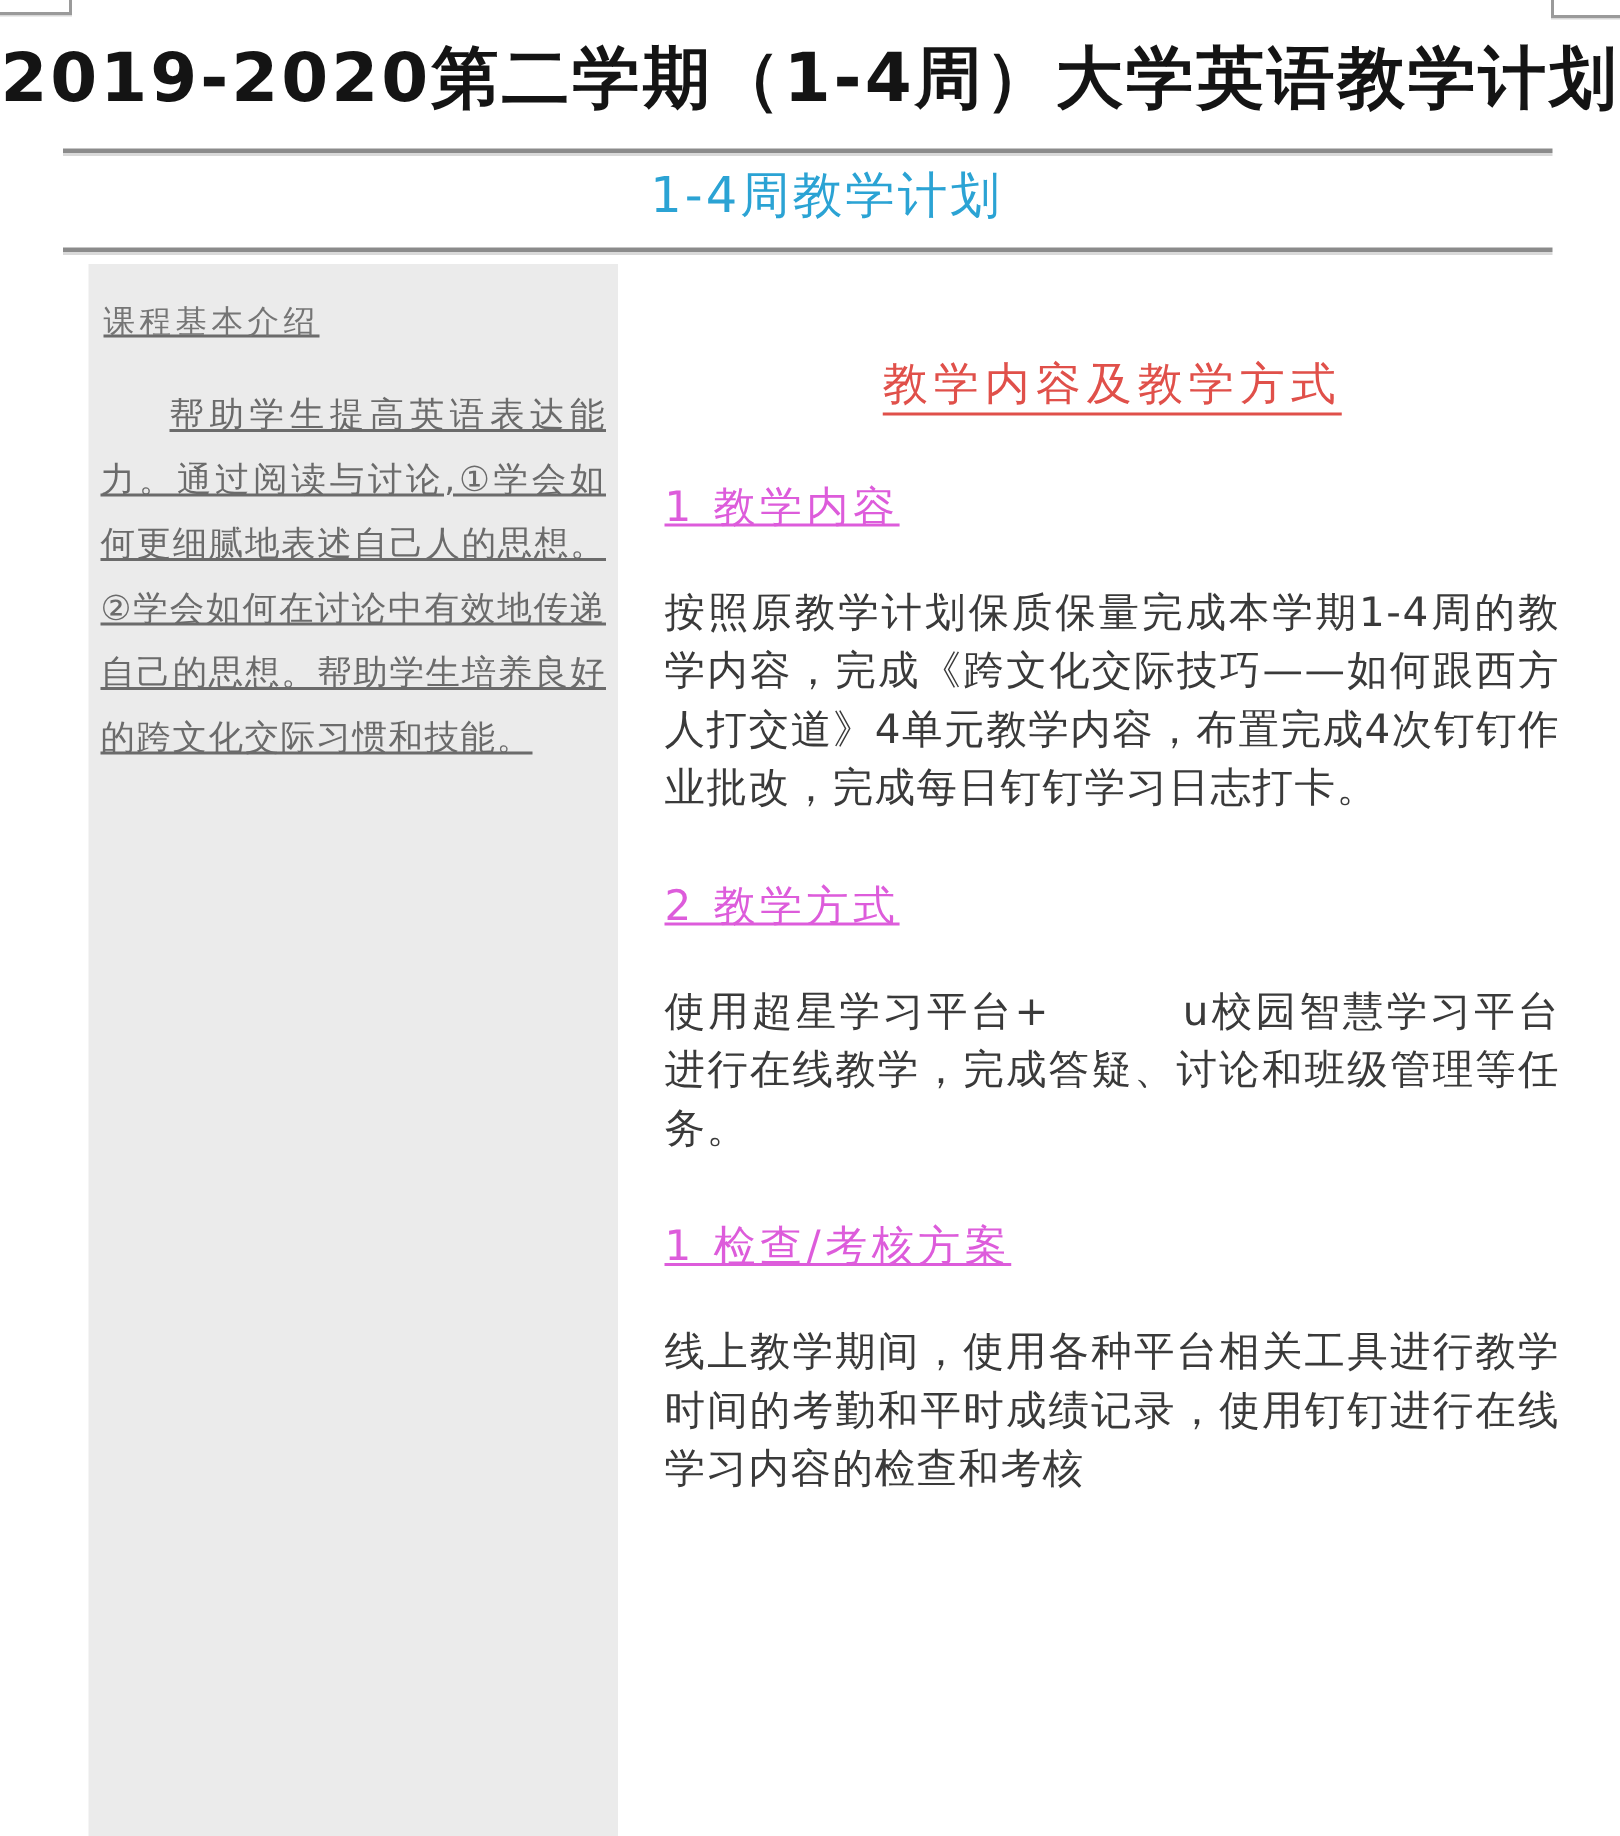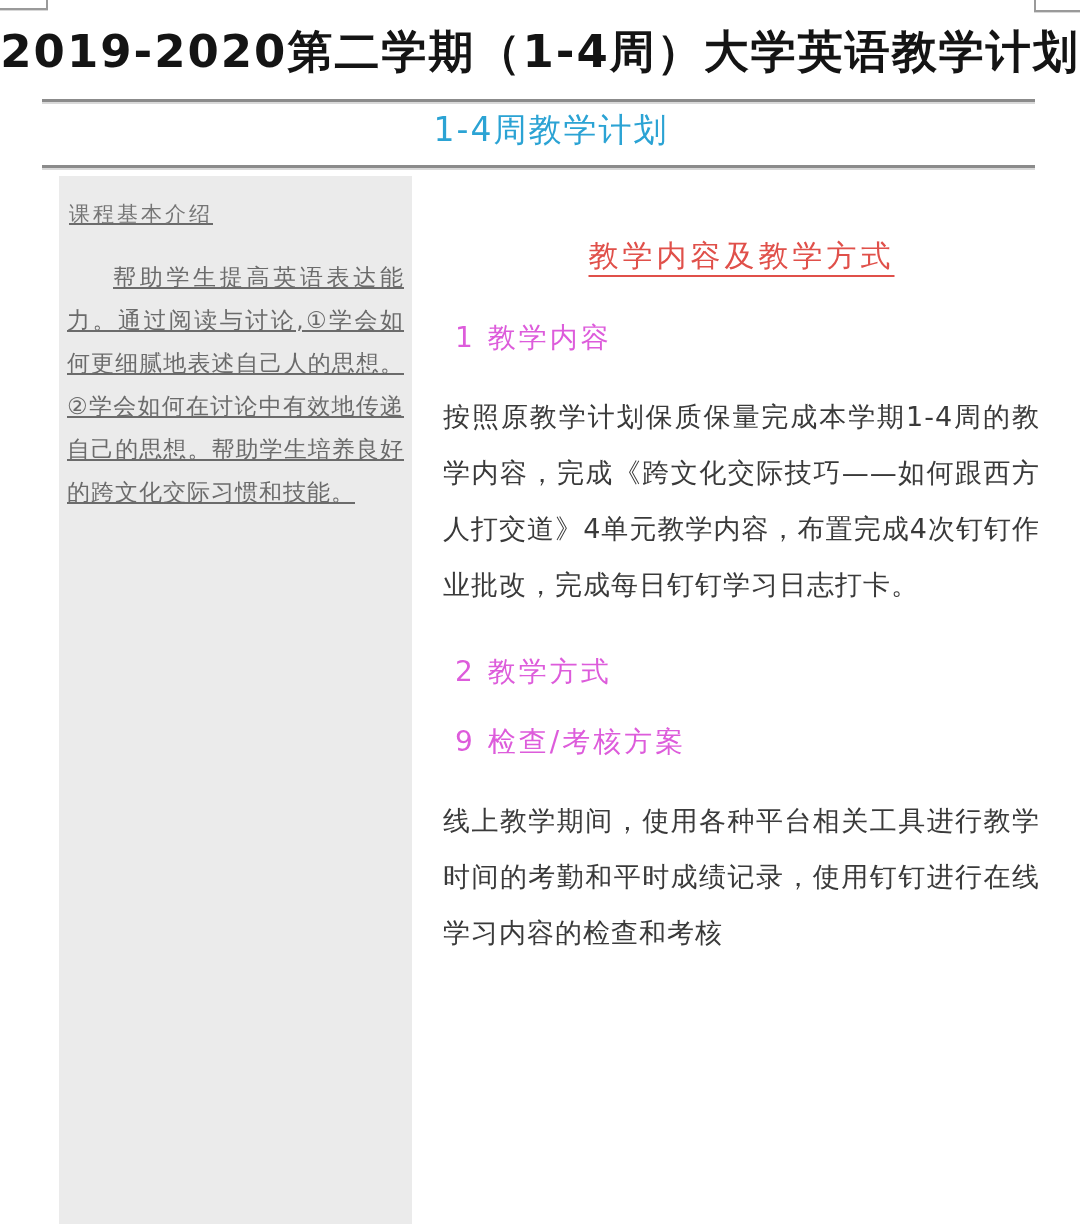--- a/index.html
+++ b/index.html
@@ -107,26 +107,27 @@
     text-decoration: underline;
     text-decoration-thickness: 2px;
     text-underline-offset: 9px;
     margin: 0 0 42px 0;
     white-space: nowrap;
   }
   .section-title {
     font-size: 28px;
     letter-spacing: 3px;
     color: #dd5cdb;
-    margin: 0 0 32px 12px;
+    margin: 0 0 32px 0;
     white-space: nowrap;
+    text-decoration: underline;
   }
   .section-body {
     font-size: 27px;
-    line-height: 56px;
+    line-height: 39px;
     letter-spacing: 1px;
     color: #3a3a3a;
     margin: 0 0 40px 0;
     text-align: justify;
     white-space: pre-wrap;
   }
 </style>
 </head>
 <body>
 
@@ -152,22 +153,23 @@
   <div class="main-col">
     <div class="main-heading">教学内容及教学方式</div>
 
     <div class="section">
       <div class="section-title">1  教学内容</div>
       <p class="section-body">按照原教学计划保质保量完成本学期1-4周的教学内容，完成《跨文化交际技巧——如何跟西方人打交道》4单元教学内容，布置完成4次钉钉作业批改，完成每日钉钉学习日志打卡。</p>
     </div>
 
     <div class="section">
       <div class="section-title">2  教学方式</div>
+      <p class="section-body">使用超星学习平台+　　　u校园智慧学习平台进行在线教学，完成答疑、讨论和班级管理等任务。</p>
     </div>
 
 
     <div class="section">
-      <div class="section-title">9  检查/考核方案</div>
+      <div class="section-title">1  检查/考核方案</div>
       <p class="section-body">线上教学期间，使用各种平台相关工具进行教学时间的考勤和平时成绩记录，使用钉钉进行在线学习内容的检查和考核</p>
     </div>
   </div>
 
 </div>
 
 </body></html>

